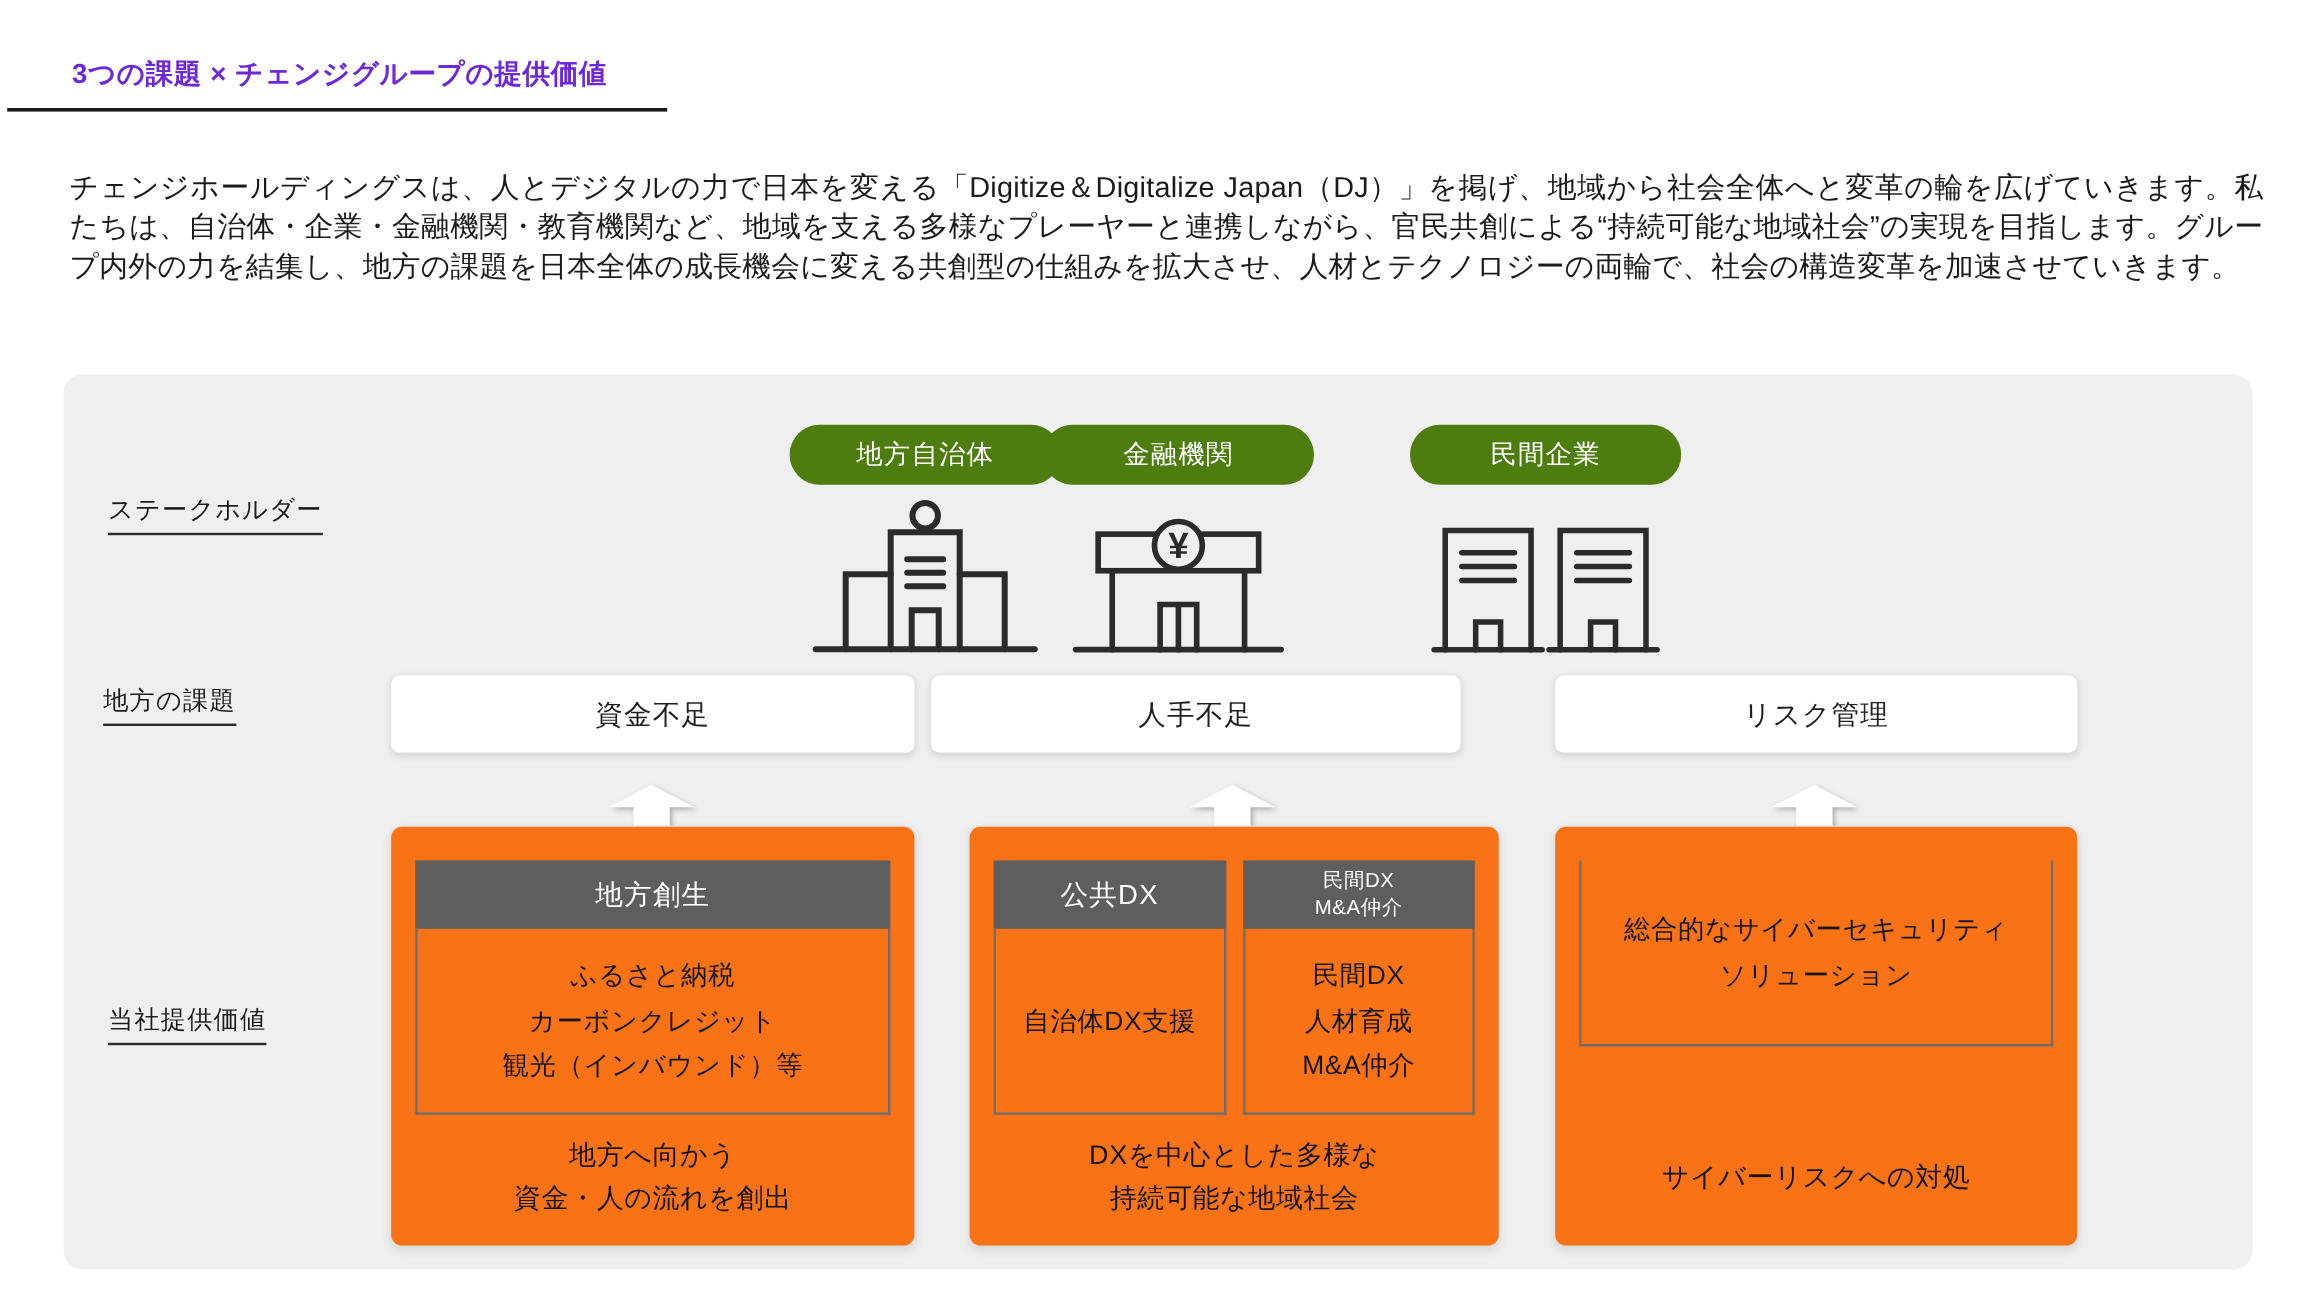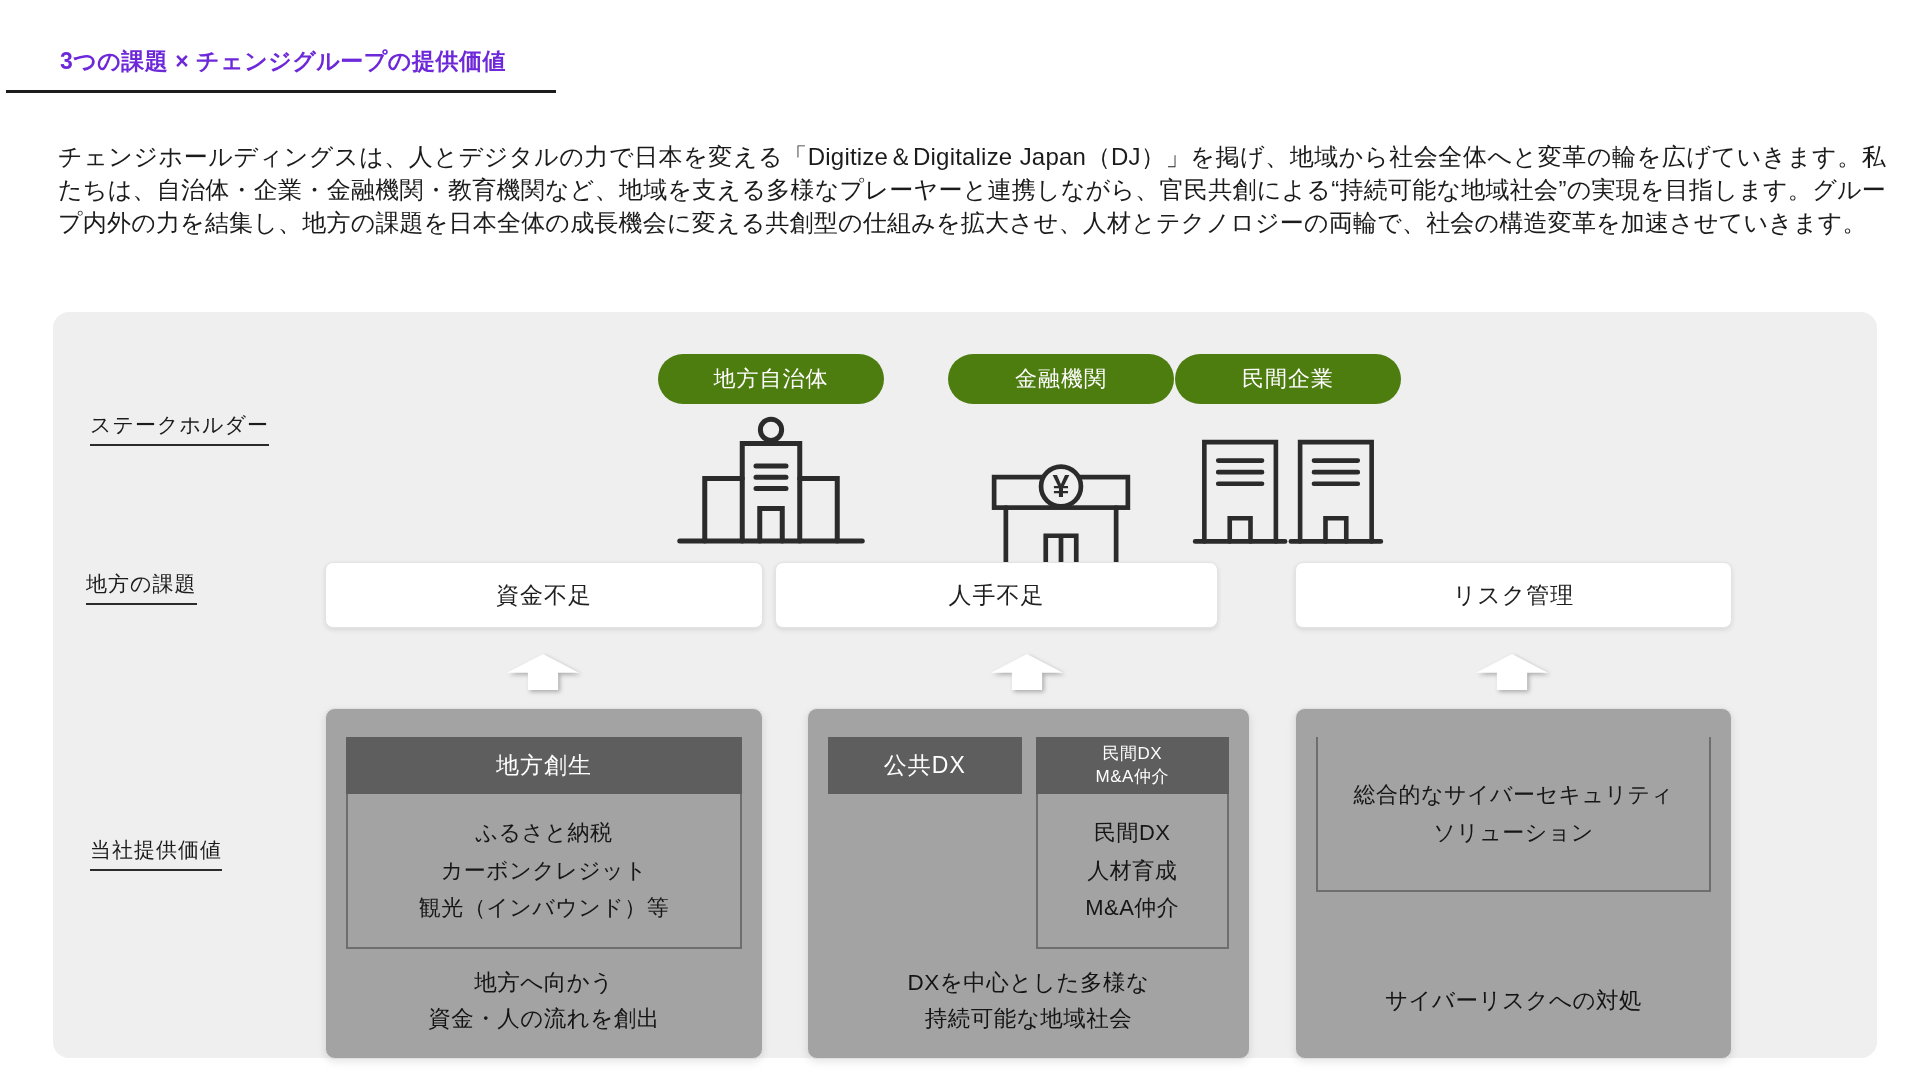--- a/index.html
+++ b/index.html
@@ -28,21 +28,21 @@
   
   .row-label{
     position:absolute;font-size:21px;color:#1c1c1c;letter-spacing:1px;
     padding-bottom:5px;border-bottom:2px solid #2b2b2b;white-space:nowrap;
   }
   .lbl-stake{left:37px;top:99px;}
   .lbl-chal{left:33px;top:258px;}
   .lbl-val{left:37px;top:524px;}
   
   .stake-group{position:absolute;top:42px;width:230px;display:flex;flex-direction:column;align-items:center;}
-  .g1{left:603px;} .g2{left:893px;gap:32px;} .g3{left:1120px;}
+  .g1{left:603px;} .g2{left:814px;} .g3{left:1120px;}
   .pill{
     width:226px;height:50px;border-radius:26px;background:#4d7c0f;color:#fff;
     font-size:22px;display:flex;align-items:center;justify-content:center;letter-spacing:1px;
   }
   .icon-wrap{margin-top:12px;height:130px;display:flex;align-items:flex-end;justify-content:center;}
   .icon-wrap svg{display:block;}
   .ico{stroke:#2b2b2b;stroke-width:4;fill:none;stroke-linecap:round;stroke-linejoin:miter;}
   
   .challenge{
     position:absolute;top:250px;height:64px;background:#fff;border:1px solid #e3e3e3;
@@ -53,21 +53,21 @@
   .chal1{left:272px;width:436px;} .chal2{left:722px;width:441px;} .chal3{left:1242px;width:435px;}
   
   .arrow{position:absolute;top:342px;width:72px;height:36px;filter:drop-shadow(2px 2px 2px rgba(0,0,0,.28));}
   .a1{left:454px;} .a2{left:938px;} .a3{left:1423px;}
   .arrow-shape{
     width:100%;height:100%;background:#ffffff;
     clip-path:polygon(50% 0,100% 52%,71% 52%,71% 100%,29% 100%,29% 52%,0 52%);
   }
   
   .card{
-    position:absolute;top:396px;height:349px;background:#a3a3a3;border:1px solid #e0e0e0;
+    position:absolute;top:376px;height:349px;background:#f97316;border:1px solid #e0e0e0;
     border-radius:10px;box-shadow:0 3px 8px rgba(0,0,0,.10);
   }
   .card1{left:272px;width:436px;} .card2{left:754px;width:441px;} .card3{left:1242px;width:435px;}
   .solutions{position:absolute;left:20px;right:20px;top:28px;display:flex;gap:14px;}
   .solution{flex:1;display:flex;flex-direction:column;}
   .sol-header{
     background:#5e5e5e;color:#fff;min-height:57px;
     display:flex;align-items:center;justify-content:center;text-align:center;
     font-size:23px;letter-spacing:1px;white-space:pre-line;
   }
@@ -168,20 +168,21 @@
         </div>
       </div>
       <div class="card-summary">地方へ向かう
 資金・人の流れを創出</div>
     </div>
 
     <div class="card card2">
       <div class="solutions">
         <div class="solution">
           <div class="sol-header">公共DX</div>
+          <div class="sol-body">自治体DX支援</div>
         </div>
         <div class="solution">
           <div class="sol-header small">民間DX
 M&amp;A仲介</div>
           <div class="sol-body">民間DX
 人材育成
 M&amp;A仲介</div>
         </div>
       </div>
       <div class="card-summary">DXを中心とした多様な

